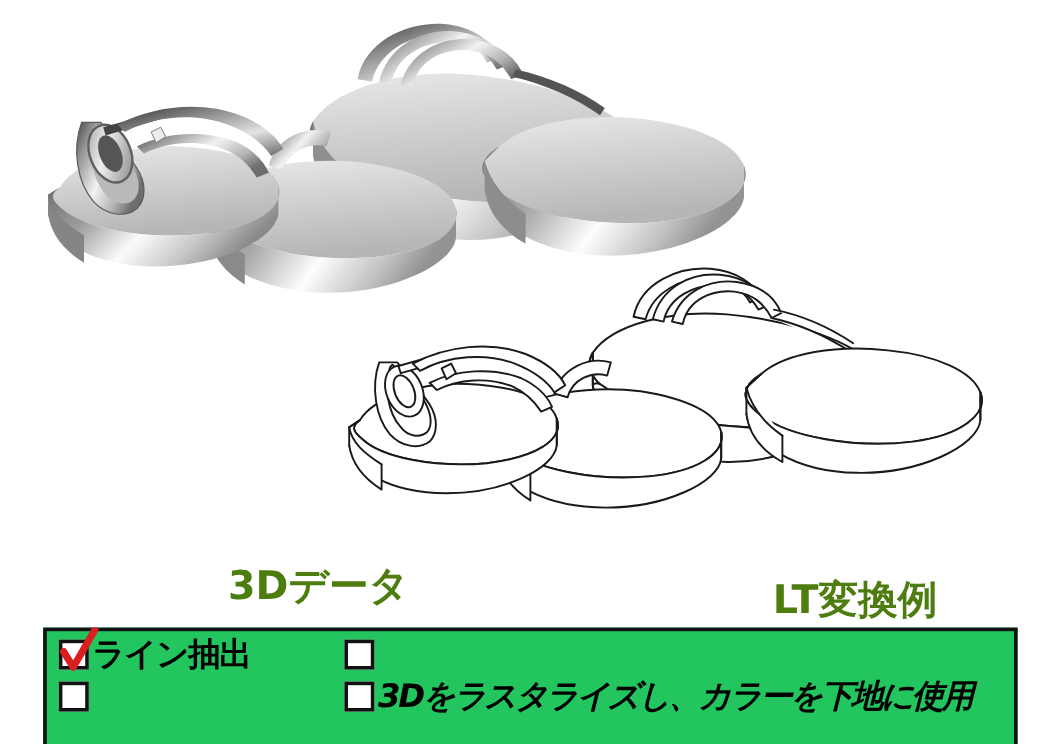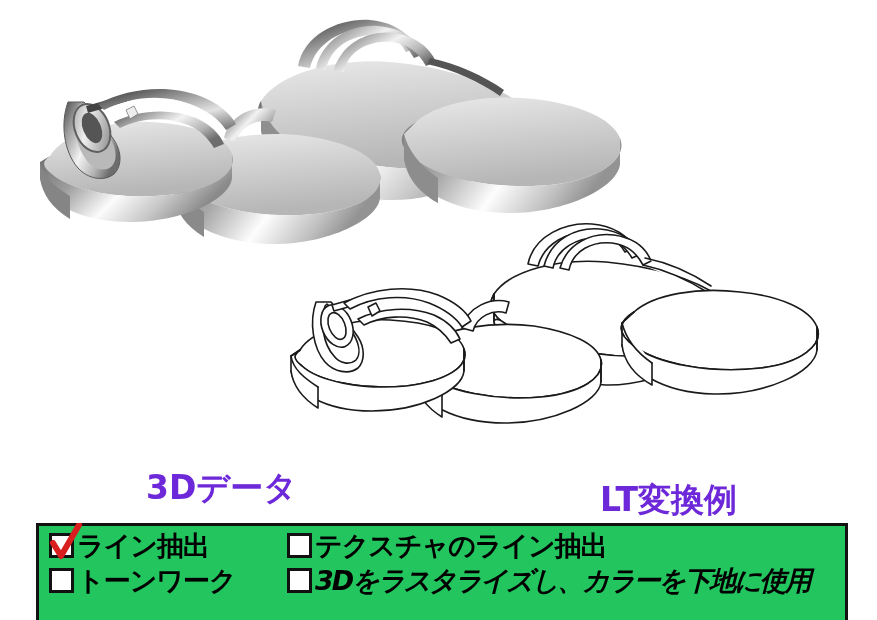--- a/index.html
+++ b/index.html
@@ -41,23 +41,24 @@
     height: 100%;
   }
 
   
   .caption {
     position: absolute;
     font-family: "DejaVu Sans", "Liberation Sans", sans-serif;
     font-weight: bold;
     font-size: 33px;
     line-height: 40px;
-    color: #6d28d9;
+    color: #4d7c0f;
     letter-spacing: 0px;
     white-space: nowrap;
+    margin-left: 44px;
   }
   #caption-3d   { left: 146px; top: 468px; }
   #caption-lt   { left: 600px; top: 480px; }
 
   
   #options-panel {
     position: absolute;
     left: 36px;
     top: 523px;
     width: 812px;
@@ -345,30 +346,28 @@
         <span class="checkbox">
           <svg class="check-mark" viewBox="0 0 36 38">
             <path d="M5,20 L13,33 L31,2" fill="none" stroke="#D81E1E" stroke-width="6" stroke-linecap="round" stroke-linejoin="round"></path>
           </svg>
         </span>
         <span class="opt-label">ライン抽出</span>
       </div>
 
       <div class="opt-row">
         <span class="checkbox"></span>
-        <span class="opt-label">トーンワーク</span>
       </div>
 
     </div>
 
     <div class="opt-col" id="opt-col-right">
 
       <div class="opt-row">
         <span class="checkbox"></span>
-        <span class="opt-label">テクスチャのライン抽出</span>
       </div>
 
       <div class="opt-row">
         <span class="checkbox"></span>
         <span class="opt-label compact">3Dをラスタライズし、カラーを下地に使用</span>
       </div>
 
     </div>
   </div>
 

